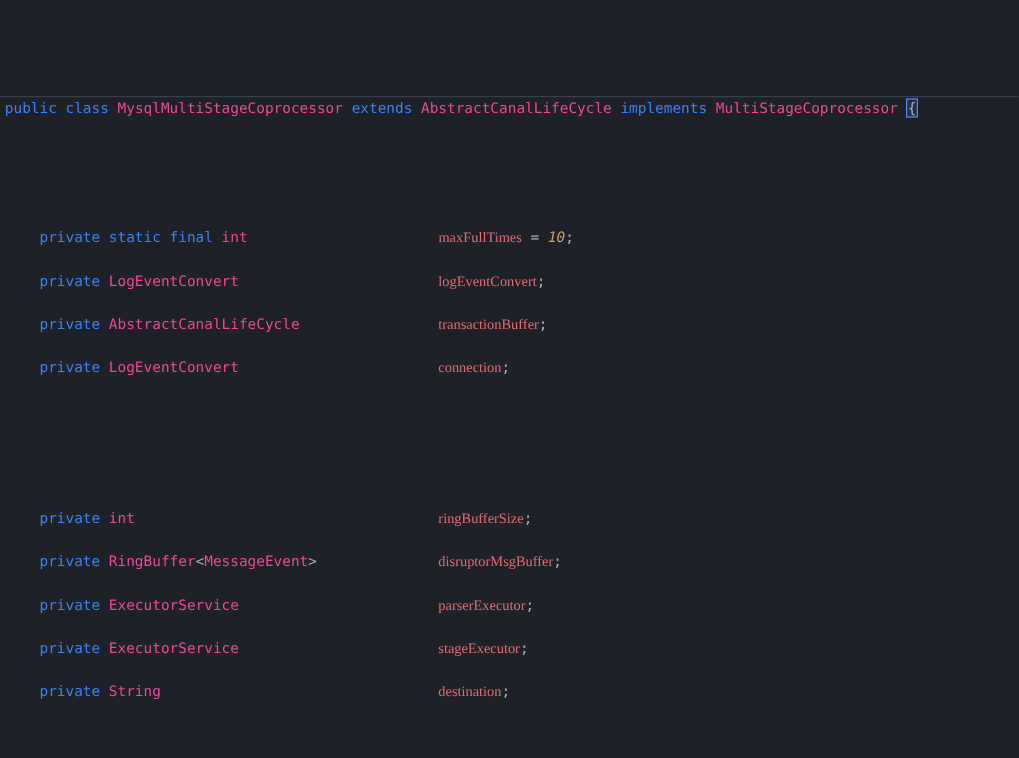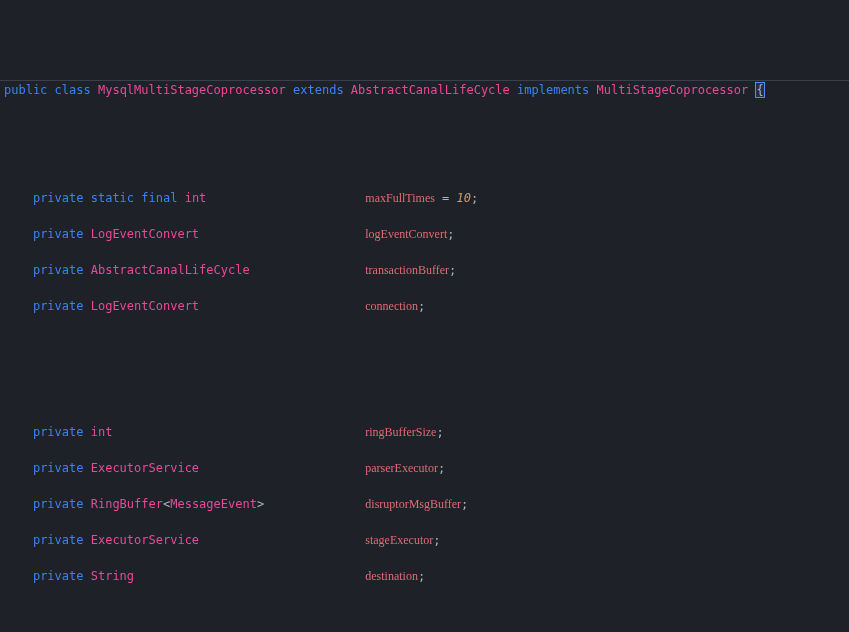--- a/index.html
+++ b/index.html
@@ -45,22 +45,22 @@
 <span class="line"></span>
 <span class="line"></span>
 <span class="line">    <span class="kw-purple">private</span> <span class="kw-purple">static</span> <span class="kw-purple">final</span> <span class="type">int</span>                      <span class="ident">maxFullTimes</span><span class="punct"> = </span><span class="num">10</span><span class="punct">;</span></span>
 <span class="line">    <span class="kw-purple">private</span> <span class="type">LogEventConvert</span>                       <span class="ident">logEventConvert</span><span class="punct">;</span></span>
 <span class="line">    <span class="kw-purple">private</span> <span class="type">AbstractCanalLifeCycle</span>                <span class="ident">transactionBuffer</span><span class="punct">;</span></span>
 <span class="line">    <span class="kw-purple">private</span> <span class="type">LogEventConvert</span>                       <span class="ident">connection</span><span class="punct">;</span></span>
 
 <span class="line"></span>
 <span class="line"></span>
 <span class="line">    <span class="kw-purple">private</span> <span class="type">int</span>                                   <span class="ident">ringBufferSize</span><span class="punct">;</span></span>
+<span class="line">    <span class="kw-purple">private</span> <span class="type">RingBuffer</span><span class="punct">&lt;</span><span class="type">MessageEvent</span><span class="punct">&gt;</span>              <span class="ident">disruptorMsgBuffer</span><span class="punct">;</span></span>
 <span class="line">    <span class="kw-purple">private</span> <span class="type">ExecutorService</span>                       <span class="ident">parserExecutor</span><span class="punct">;</span></span>
-<span class="line">    <span class="kw-purple">private</span> <span class="type">RingBuffer</span><span class="punct">&lt;</span><span class="type">MessageEvent</span><span class="punct">&gt;</span>              <span class="ident">disruptorMsgBuffer</span><span class="punct">;</span></span>
 <span class="line">    <span class="kw-purple">private</span> <span class="type">ExecutorService</span>                       <span class="ident">stageExecutor</span><span class="punct">;</span></span>
 <span class="line">    <span class="kw-purple">private</span> <span class="type">String</span>                                <span class="ident">destination</span><span class="punct">;</span></span>
 
 
 
 
 
 
 
 

